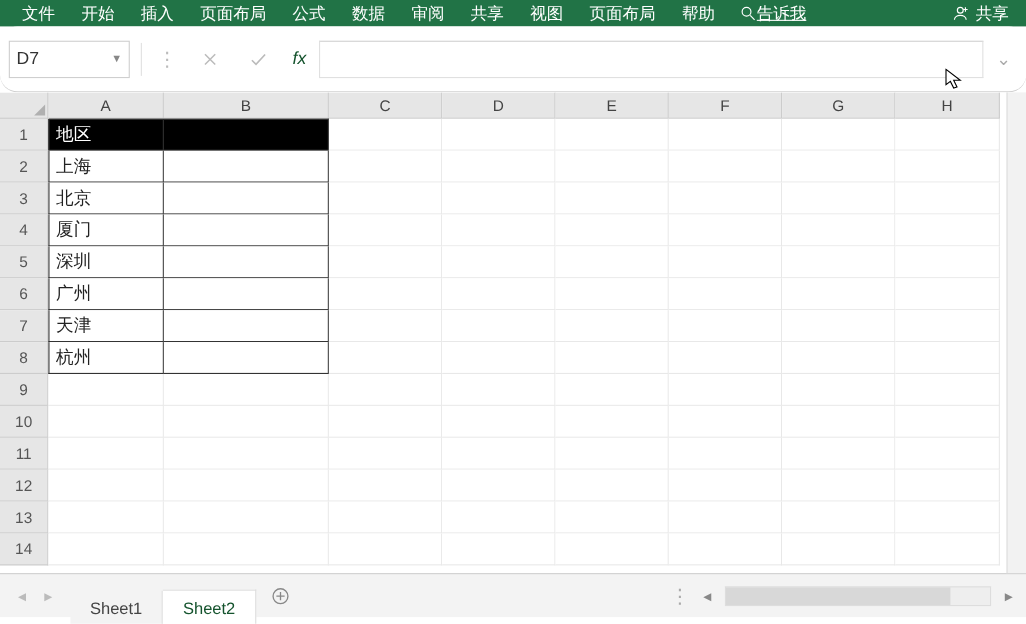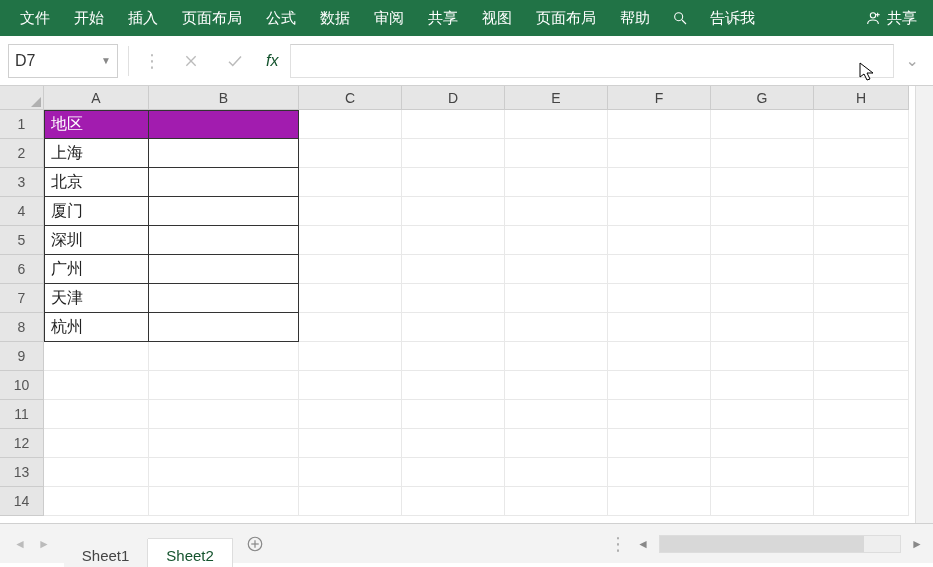--- a/index.html
+++ b/index.html
@@ -1,27 +1,27 @@
 <!DOCTYPE html>
 <html><head>
 <meta charset="utf-8">
 <style>
   * { box-sizing: border-box; margin: 0; padding: 0; font-family: "Microsoft YaHei", "SimSun", Arial, sans-serif; }
   html, body { width: 933px; height: 567px; overflow: hidden; background: #fff; }
 
   
-  .ribbon { height: 36px; background: #217346; display: flex; align-items: center; padding: 0 8px; color: #fff; font-size: 15px; }
+  .ribbon { height: 24px; background: #217346; display: flex; align-items: center; padding: 0 8px; color: #fff; font-size: 15px; }
   .menu { display: flex; gap: 0; }
   .menu-item { padding: 8px 12px; cursor: pointer; white-space: nowrap; }
   .ribbon-spacer { flex: 1; }
-  .tellme { display: flex; align-items: center; gap: 22px; padding: 0 10px; }
+  .tellme { display: flex; align-items: center; gap: 0; padding: 0 10px; text-decoration: underline; }
   .share { display: flex; align-items: center; gap: 6px; padding: 0 8px; }
 
   
-  .fbar { height: 50px; background: #fff; border-bottom: 1px solid #d0d0d0; display: flex; align-items: center; padding: 6px 8px; gap: 6px; }
+  .fbar { height: 60px; background: #fff; border-bottom: 1px solid #d0d0d0; display: flex; align-items: center; padding: 6px 8px; gap: 6px; border-radius: 16px; }
   .namebox { width: 110px; height: 34px; border: 1px solid #cfcfcf; display: flex; align-items: center; justify-content: space-between; padding: 0 6px; font-size: 16px; color: #333; }
   .namebox-dd { color: #888; font-size: 10px; }
   .fbar-sep { width:1px; height:30px; background:#e0e0e0; margin:0 4px;}
   .dots { color:#bbb; font-size:18px; letter-spacing:1px; padding:0 4px; }
   .fx-btn { width: 38px; height: 34px; display: flex; align-items: center; justify-content: center; color: #aaa; font-size: 18px; }
   .fx-label { font-style: italic; color:#14532d; font-size:16px; padding:0 6px;}
   .formula-input { flex: 1; height: 34px; border: 1px solid #e0e0e0; border-top:1px solid #d0d0d0; padding: 0 8px; font-size: 15px; }
 
   
   .grid-wrap { position: relative; height: 437px; display:flex; }
@@ -31,21 +31,21 @@
   .corner::after{content:""; position:absolute; right:2px; bottom:2px; width:0;height:0;border-left:10px solid transparent;border-bottom:10px solid #b0b0b0;}
   .col-head { height:24px; background:#e6e6e6; border-right:1px solid #ccc; border-bottom:1px solid #ccc; display:flex;align-items:center;justify-content:center; font-size:14px; color:#444;}
   .cA{width:105px;} .cB{width:150px;} .cC{width:103px;} .cD{width:103px;} .cE{width:103px;} .cF{width:103px;} .cG{width:103px;} .cH{width:95px;}
   .rows { }
   .row { display:flex; height:29px; }
   .row-head { width:44px; background:#e6e6e6; border-right:1px solid #ccc; border-bottom:1px solid #ccc; display:flex;align-items:center;justify-content:center; font-size:14px; color:#555;}
   .cell { border-right:1px solid #e8e8e8; border-bottom:1px solid #e8e8e8; display:flex; align-items:center; padding:0 6px; font-size:16px; color:#222; background:#fff;}
   .bordered { border-right:1px solid #333; border-bottom:1px solid #333; }
   .bordered-top { border-top:1px solid #333; }
   .bordered-left{ border-left:1px solid #333;}
-  .header-cell { background:#a21caf; color:#fff; font-weight:normal;}
+  .header-cell { background:#000000; color:#fff; font-weight:normal;}
   .vscroll { width:18px; background:#f2f2f2; border-left:1px solid #ddd; }
 
   
   .tabsbar { height:40px; border-top:1px solid #d0d0d0; display:flex; align-items:center; background:#f3f3f3; font-size:15px; }
   .nav-arrows{ display:flex; gap:4px; padding:0 10px; color:#aaa;}
   .nav-arrow{ font-size:12px; padding:4px; color:#bbb;}
   .sheet-tab { padding:8px 18px; border-right:1px solid #ddd; color:#444; background:#f3f3f3;margin-top:24px;}
   .sheet-tab.active { background:#fff; color:#14532d; border-bottom:2px solid #fff; border-top:1px solid #ddd;}
   .addsheet { width:32px; height:32px; display:flex;align-items:center;justify-content:center; color:#888; font-size:20px; margin-left:6px;}
   .tabsbar-spacer{flex:1;}

